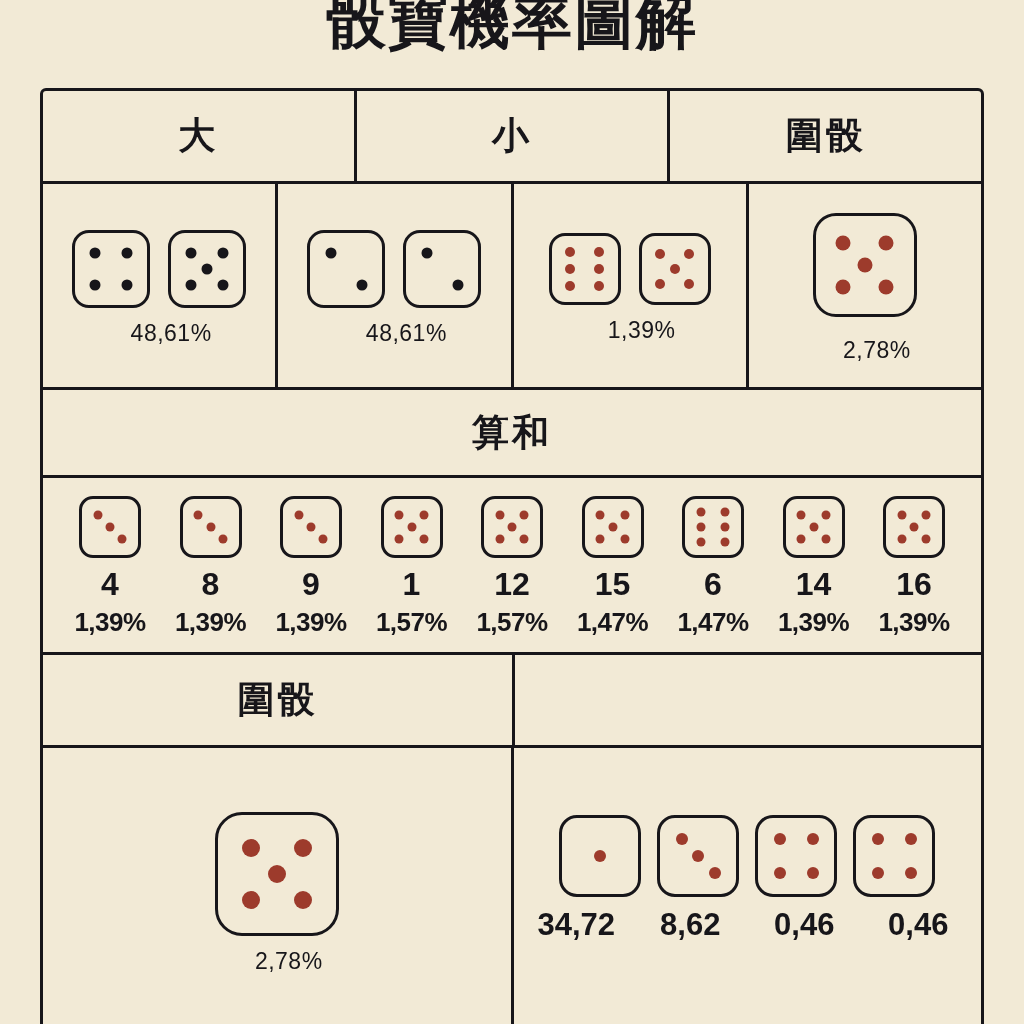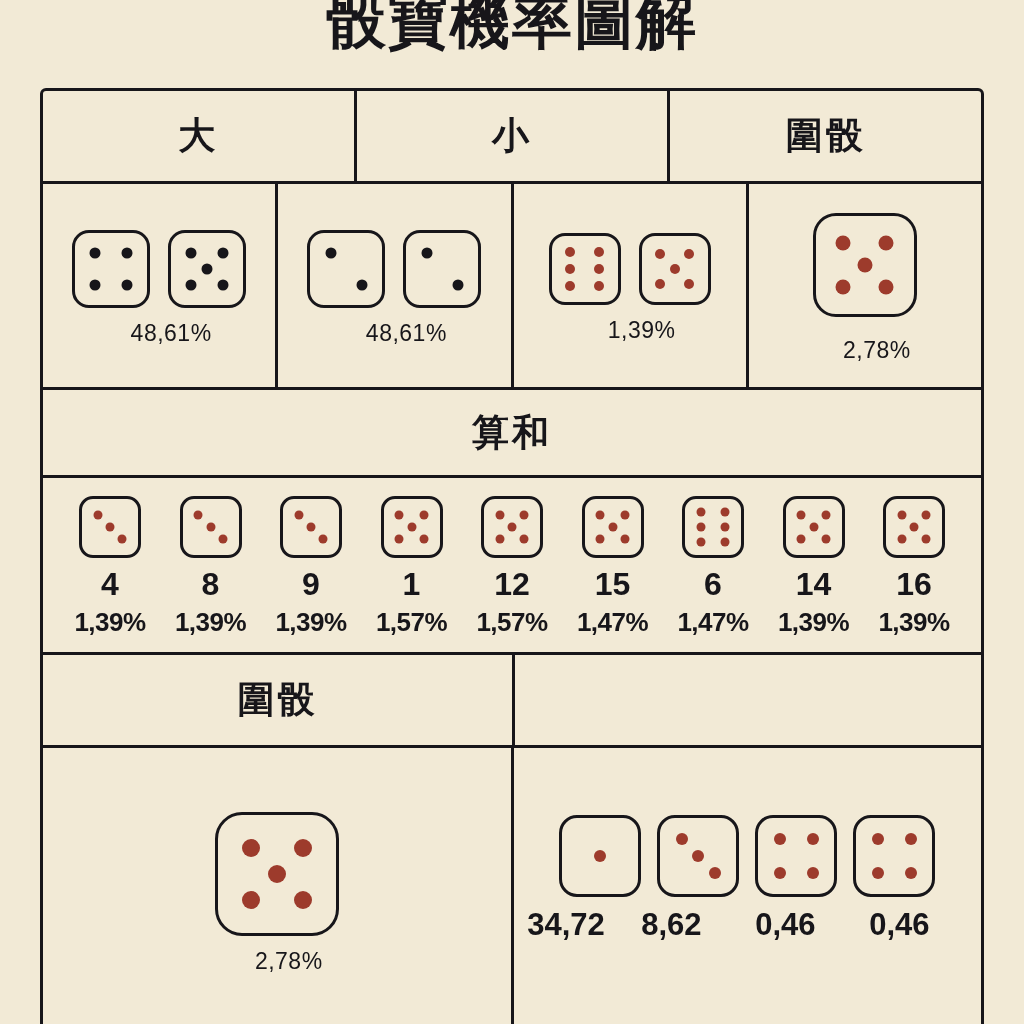--- a/index.html
+++ b/index.html
@@ -192,20 +192,21 @@
     align-items: center;
     justify-content: center;
   }
   .single-vals {
     display: flex;
     gap: 16px;
     margin-top: 10px;
   }
   .single-val {
     width: 98px;
+    text-align: center;
     font-size: 31px;
     font-weight: bold;
   }
 </style>
 </head>
 <body>
 
 <div class="page-title">骰寶機率圖解</div>
 
 <div class="table">

